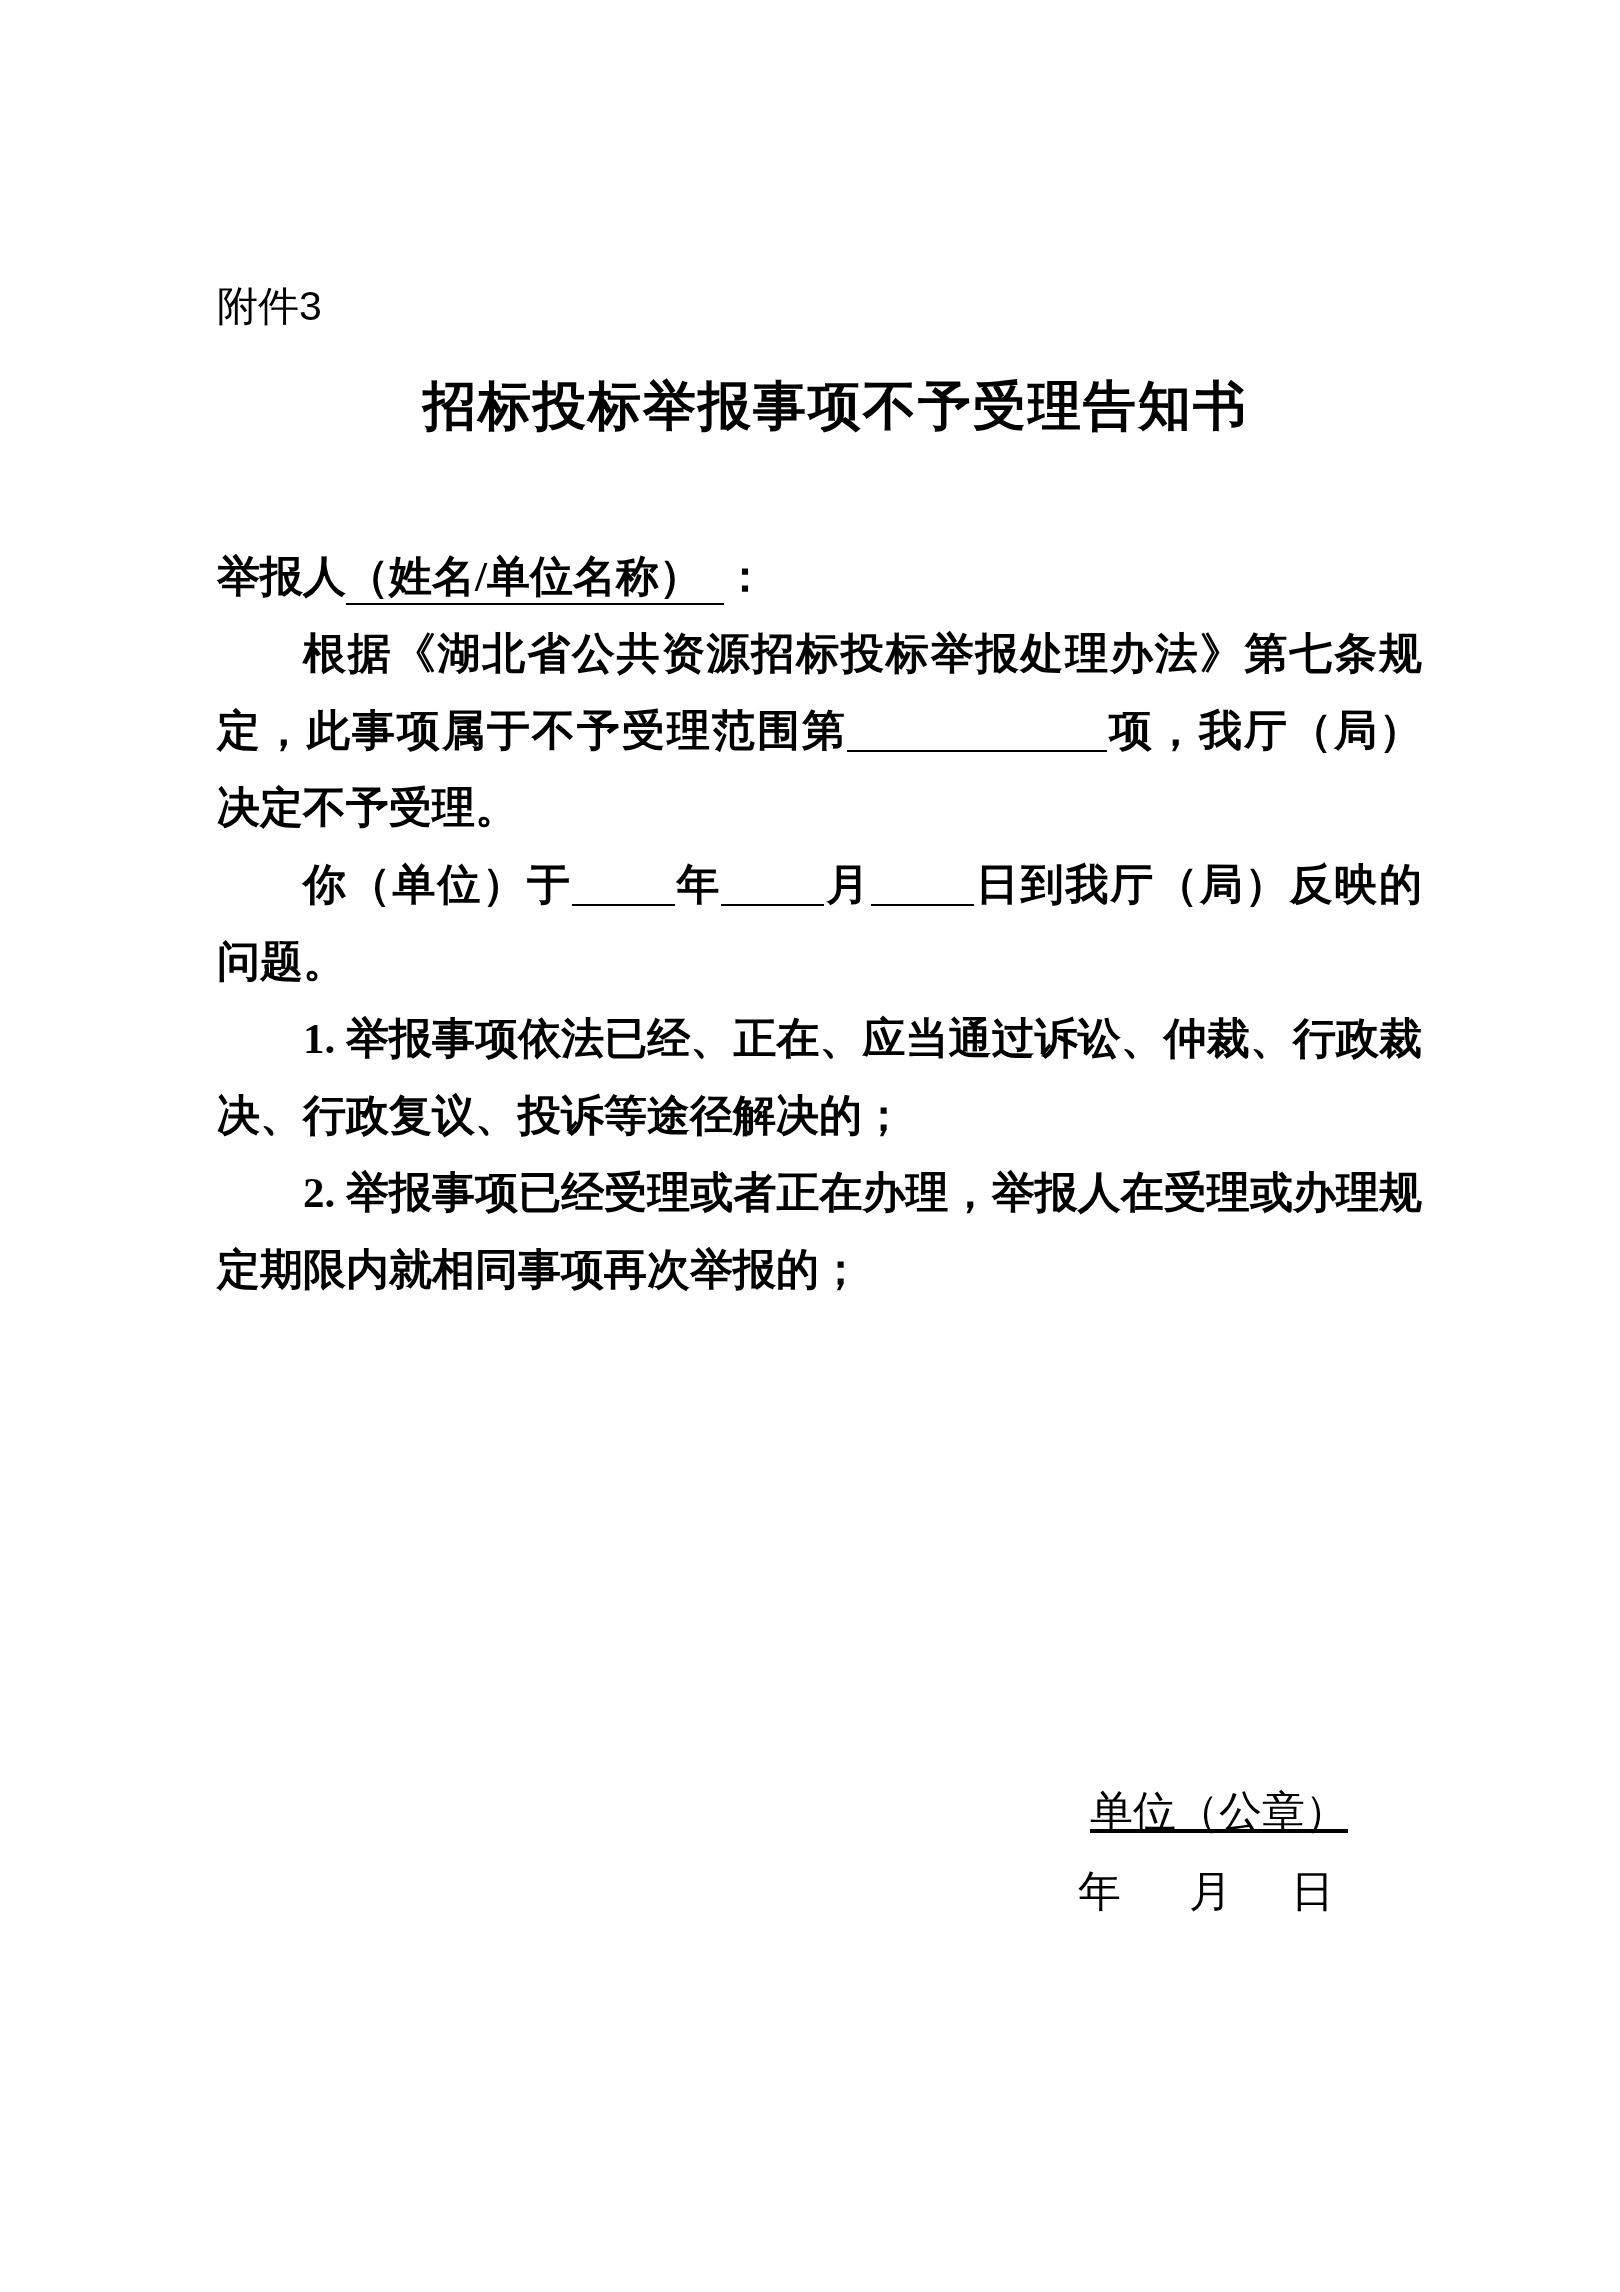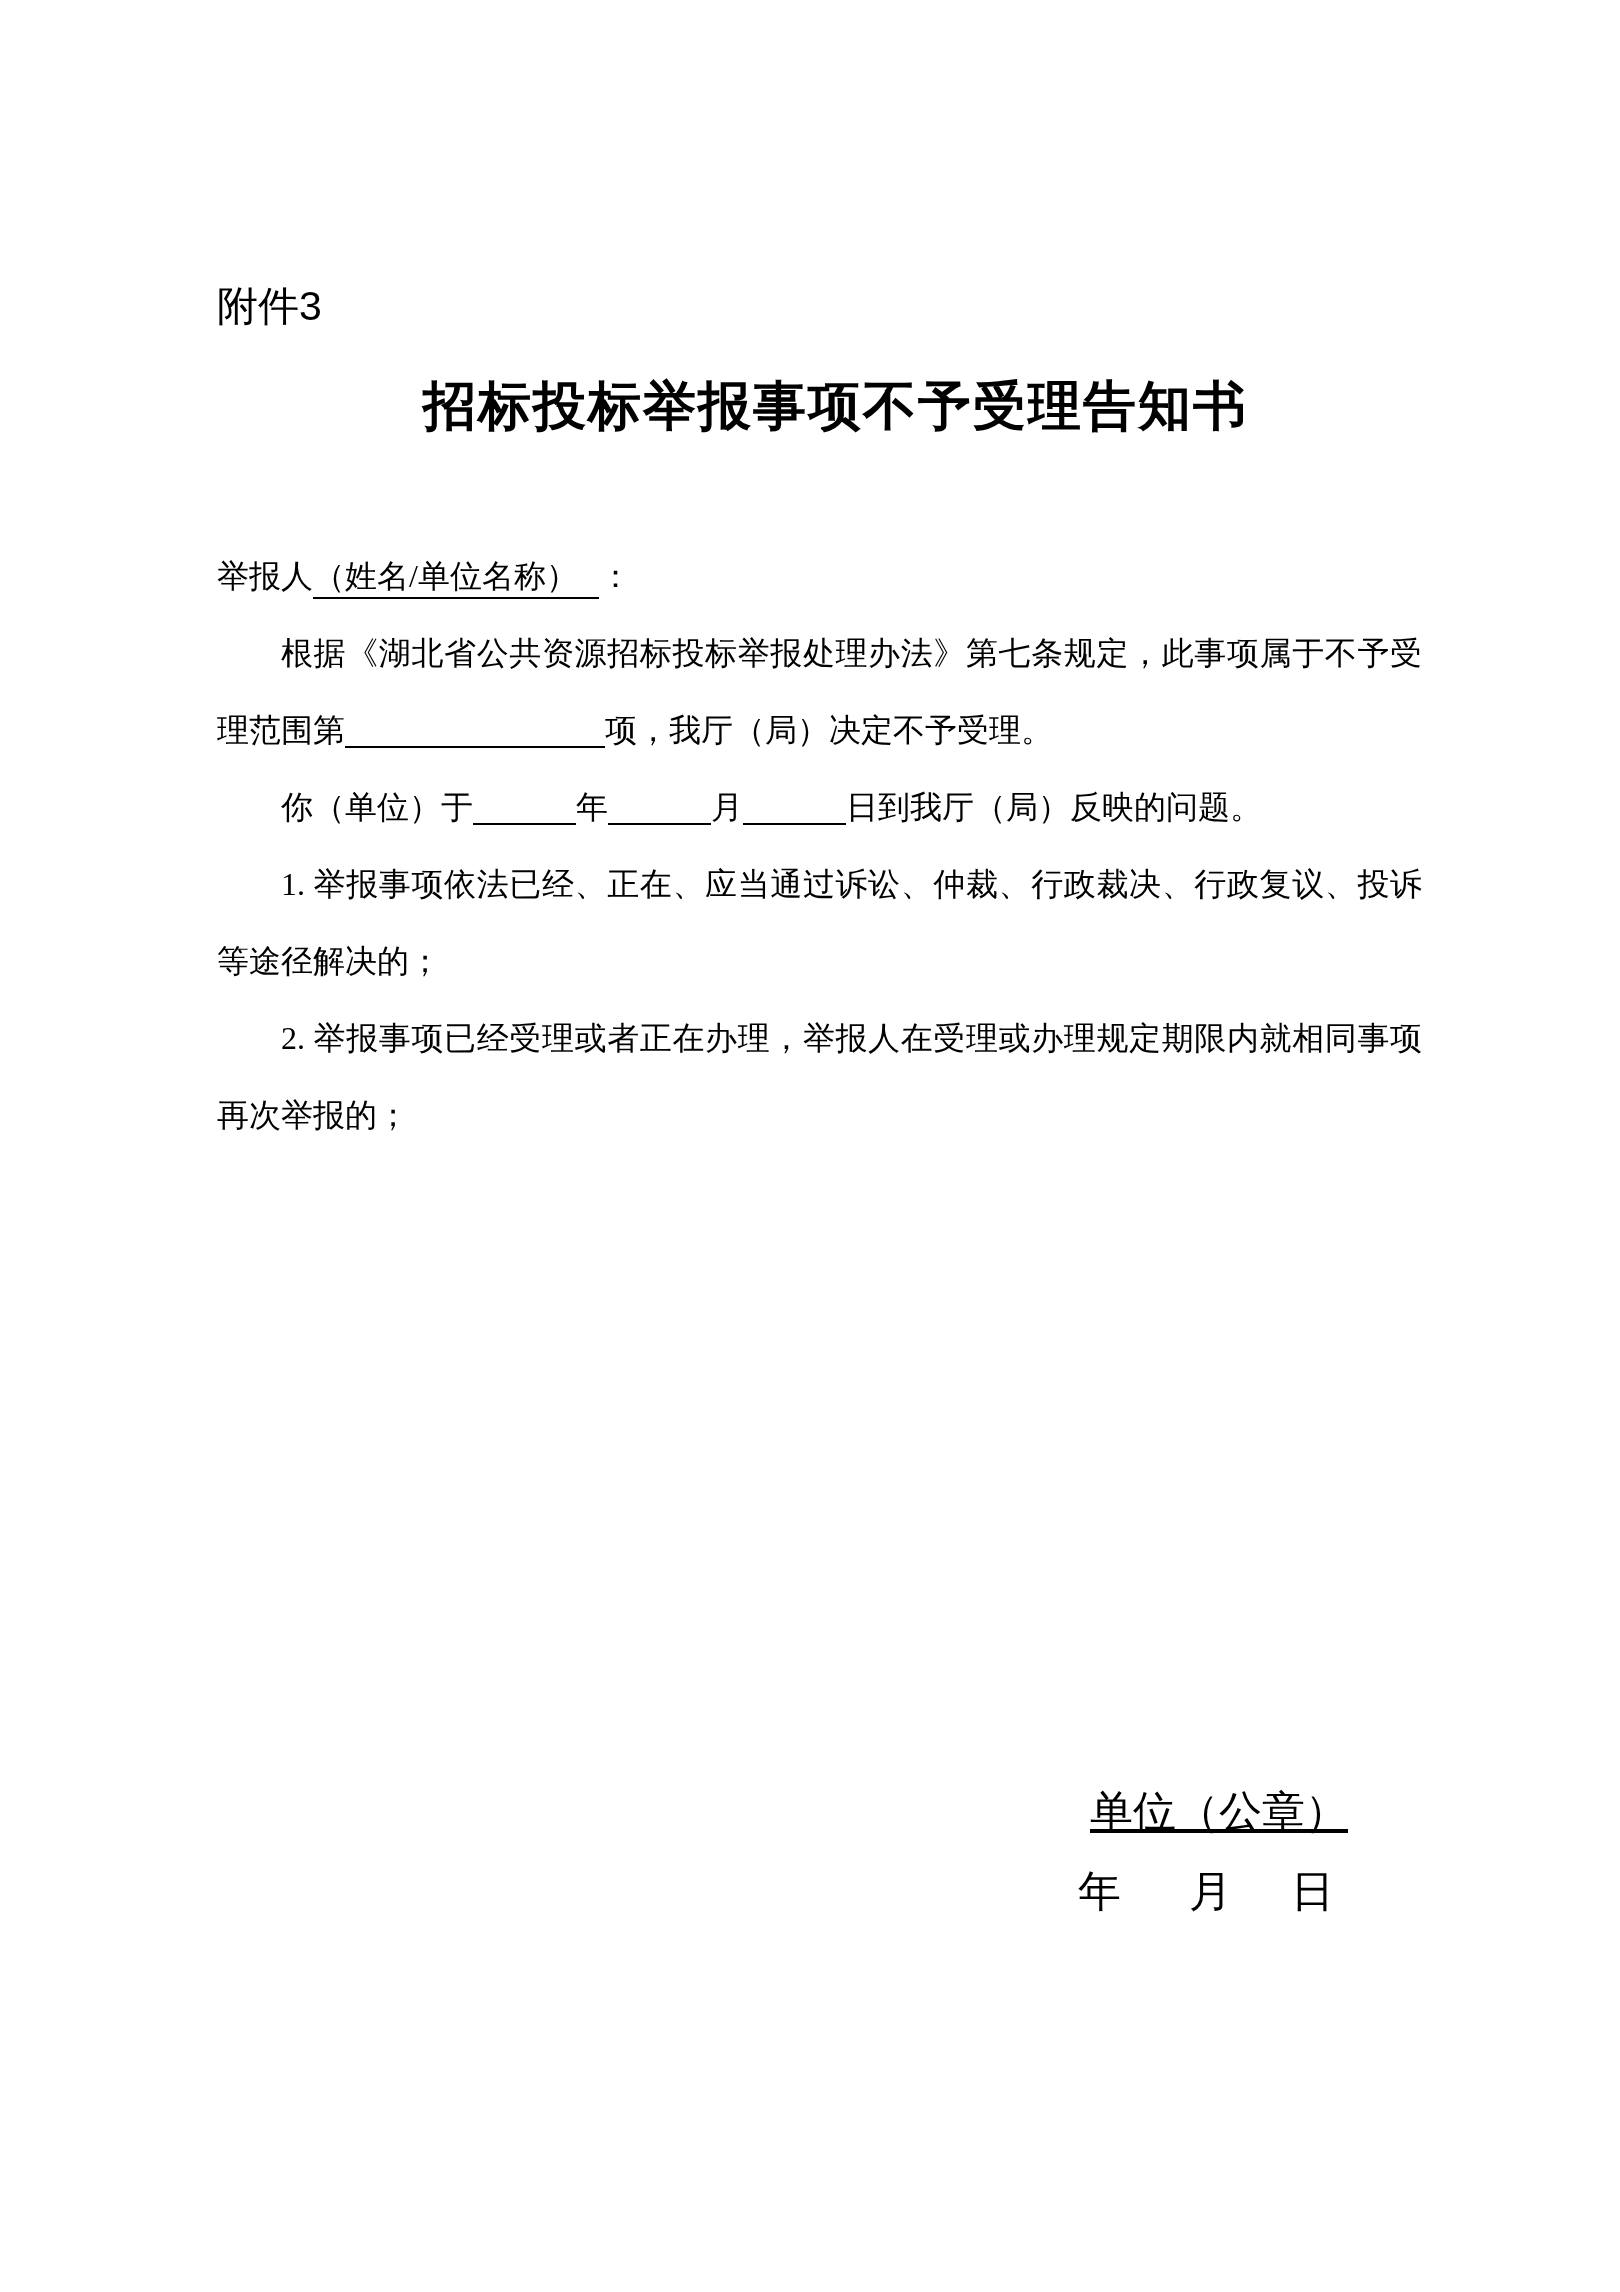--- a/index.html
+++ b/index.html
@@ -31,24 +31,25 @@
     font-weight: bold;
     letter-spacing: 2px;
     line-height: 1.2;
     font-family: "Liberation Serif", serif;
   }
   .body {
     position: absolute;
     left: 217px;
     top: 538px;
     width: 1205px;
-    font-size: 32px;
+    font-size: 43px;
     line-height: 77px;
     text-align: justify;
     text-justify: inter-character;
+    font-weight: bold;
   }
   .body p { margin: 0; padding: 0; }
   .para { text-indent: 2em; }
   .no-indent { text-indent: 0; }
   .hang { text-indent: 0; padding-left: 2em; }
   .name-underline {
     border-bottom: 2.9px solid #000;
     padding-right: 21.6px;
     padding-bottom: 2.9px;
   }

